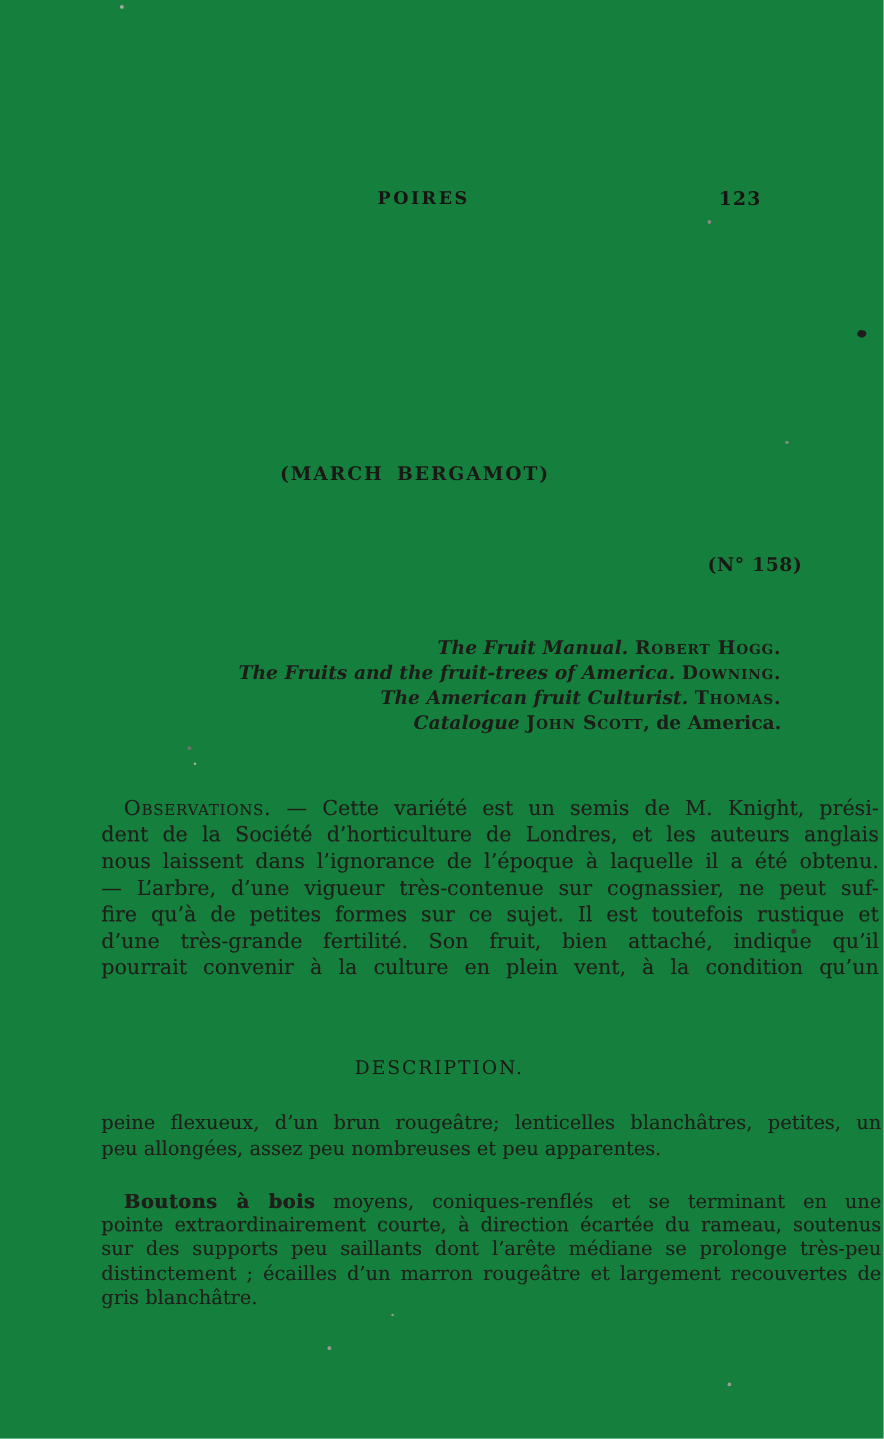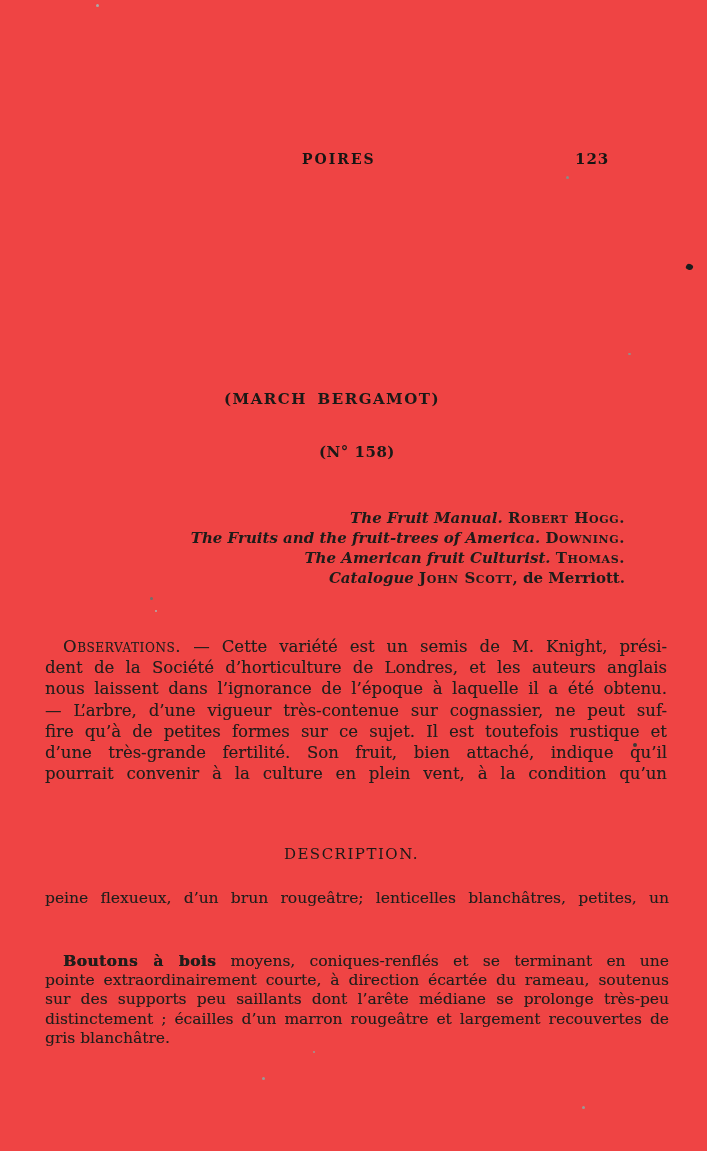--- a/index.html
+++ b/index.html
@@ -1,57 +1,57 @@
 <!DOCTYPE html>
 <html><head>
 <meta charset="utf-8">
 <style>
   html,body{margin:0;padding:0;background:#ffffff;}
   .page{
     position:relative;width:707px;height:1151px;overflow:hidden;
-    background:#ef4444;color:#211f1c;
+    background:#15803d;color:#211f1c;
     font-family:"DejaVu Serif",serif;
   }
   .abs{position:absolute;}
   
   .header-left{left:302px;top:151px;font-size:14px;font-weight:bold;letter-spacing:2px;color:#171513;}
   .header-right{left:575px;top:150px;font-size:15px;font-weight:bold;letter-spacing:1px;color:#171513;}
   
   .title{
     left:21px;top:280px;width:622px;margin:0;text-align:center;
     font-family:"Liberation Serif","DejaVu Serif",serif;
     font-size:33px;font-weight:bold;letter-spacing:1px;word-spacing:10px;
     color:#131110;text-shadow:0.4px 0.4px 0 rgba(19,17,16,0.55);
   }
   .subtitle{
     left:21px;top:370px;width:622px;text-align:center;
-    font-size:15px;font-weight:bold;letter-spacing:1.5px;word-spacing:4px;color:#1b1916;margin-top:20px;
+    font-size:15px;font-weight:bold;letter-spacing:1.5px;word-spacing:4px;color:#1b1916;
   }
   .variety-number{
-    left:0px;top:443px;width:642px;text-align:center;
-    font-size:15px;font-weight:bold;letter-spacing:0.5px;color:#1b1916;padding-left:36px;
+    left:0px;top:443px;width:642px;text-align:right;
+    font-size:15px;font-weight:bold;letter-spacing:0.5px;color:#1b1916;
   }
   .desc-heading{
     left:45px;top:845px;width:613px;text-align:center;
     font-size:15px;font-weight:normal;letter-spacing:1.5px;color:#1b1916;
   }
   
   .bibliography{left:65px;top:508px;width:560px;font-size:15px;line-height:20px;color:#1e1c19;}
   .bibliography .tline{text-align:right;height:20px;font-weight:bold;}
   
   .para .tline{text-align:justify;text-align-last:justify;}
   .para .tline.last{text-align-last:left;}
   .para .tline.indent{padding-left:18px;}
   .observations{left:45px;top:636px;width:622px;font-size:16.5px;line-height:21.2px;}
   .observations .tline{height:21.2px;}
   .rameaux{left:45px;top:888px;width:624px;font-size:15.5px;line-height:21px;}
   .rameaux .tline{height:21px;}
   .boutons{left:45px;top:951px;width:624px;font-size:15.5px;line-height:19.6px;}
   .boutons .tline{height:19.6px;}
-  .para{color:#201e1b;text-shadow:0.2px 0.2px 0 rgba(30,28,25,0.35);}
+  .para{color:#201e1b;text-shadow:0.2px 0.2px 0 rgba(30,28,25,0.35);margin-left:36px;}
   
   .sc{font-variant:small-caps;letter-spacing:0.6px;}
   .b{font-weight:bold;letter-spacing:0.4px;text-shadow:0.4px 0 0 currentColor;}
   .i{font-style:italic;}
   
   .speck{position:absolute;border-radius:50%;}
   .sp1{left:686px;top:264px;width:7px;height:6px;background:#1d1d1d;transform:rotate(25deg);border-radius:55% 45% 60% 40%;}
   .sp2{left:633px;top:743px;width:4px;height:4px;background:#3a3a38;}
   .sp3{left:566px;top:176px;width:3px;height:3px;background:#8a8a86;}
   .sp4{left:628px;top:353px;width:3px;height:2px;background:#90908c;}
@@ -70,37 +70,38 @@
   <div class="abs header-left">POIRES</div>
   <div class="abs header-right">123</div>
 
   <div class="abs subtitle">(MARCH BERGAMOT)</div>
   <div class="abs variety-number">(N° 158)</div>
 
   <div class="abs bibliography">
       <div class="tline"><span class="i">The Fruit Manual. </span><span class="sc">Robert Hogg.</span></div>
       <div class="tline"><span class="i">The Fruits and the fruit-trees of America. </span><span class="sc">Downing.</span></div>
       <div class="tline"><span class="i">The American fruit Culturist. </span><span class="sc">Thomas.</span></div>
-      <div class="tline"><span class="i">Catalogue </span><span class="sc">John Scott</span><span>, de Merriott.</span></div>
+      <div class="tline"><span class="i">Catalogue </span><span class="sc">John Scott</span><span>, de America.</span></div>
     </div>
 
   <div class="abs observations para">
       <div class="tline indent"><span class="sc">Observations.</span><span> — Cette variété est un semis de M. Knight, prési-</span></div>
       <div class="tline"><span>dent de la Société d’horticulture de Londres, et les auteurs anglais</span></div>
       <div class="tline"><span>nous laissent dans l’ignorance de l’époque à laquelle il a été obtenu.</span></div>
       <div class="tline"><span>— L’arbre, d’une vigueur très-contenue sur cognassier, ne peut suf-</span></div>
       <div class="tline"><span>fire qu’à de petites formes sur ce sujet. Il est toutefois rustique et</span></div>
       <div class="tline"><span>d’une très-grande fertilité. Son fruit, bien attaché, indique qu’il</span></div>
       <div class="tline"><span>pourrait convenir à la culture en plein vent, à la condition qu’un</span></div>
     </div>
 
   <div class="abs desc-heading">DESCRIPTION.</div>
 
   <div class="abs rameaux para">
       <div class="tline"><span>peine flexueux, d’un brun rougeâtre; lenticelles blanchâtres, petites, un</span></div>
+      <div class="tline last"><span>peu allongées, assez peu nombreuses et peu apparentes.</span></div>
     </div>
   <div class="abs boutons para">
       <div class="tline indent"><span class="b">Boutons à bois</span><span> moyens, coniques-renflés et se terminant en une</span></div>
       <div class="tline"><span>pointe extraordinairement courte, à direction écartée du rameau, soutenus</span></div>
       <div class="tline"><span>sur des supports peu saillants dont l’arête médiane se prolonge très-peu</span></div>
       <div class="tline"><span>distinctement ; écailles d’un marron rougeâtre et largement recouvertes de</span></div>
       <div class="tline last"><span>gris blanchâtre.</span></div>
     </div>
 
   <div class="speck sp1"></div>

